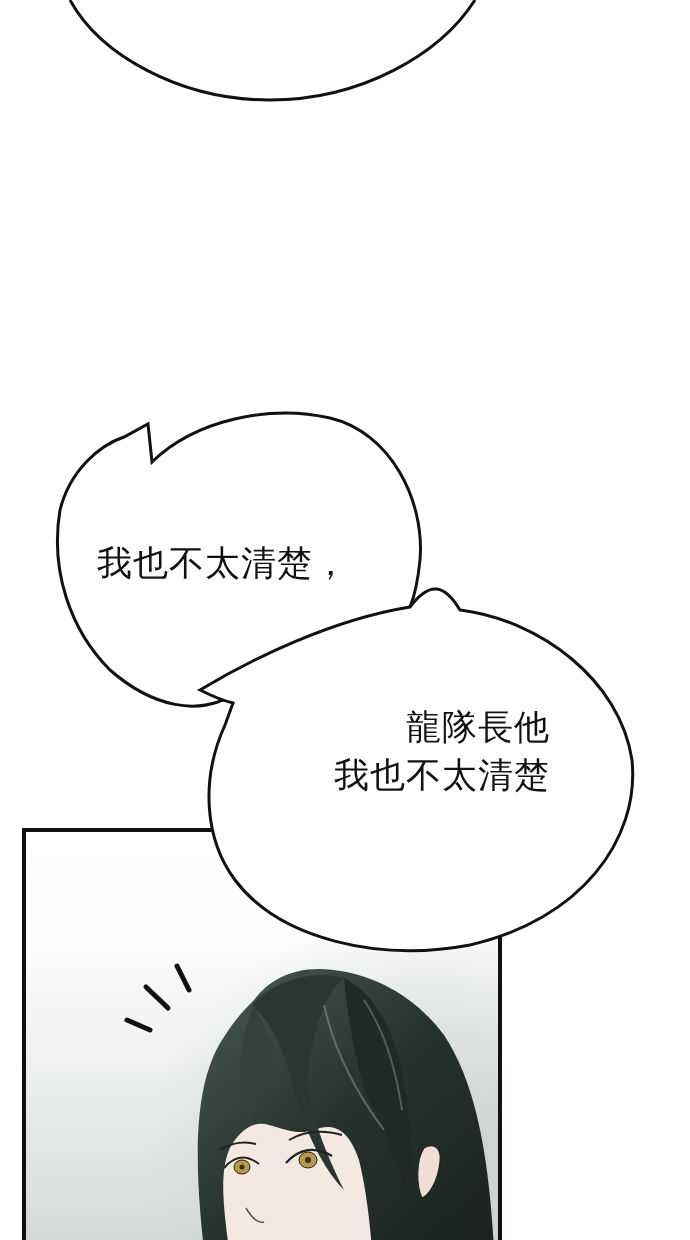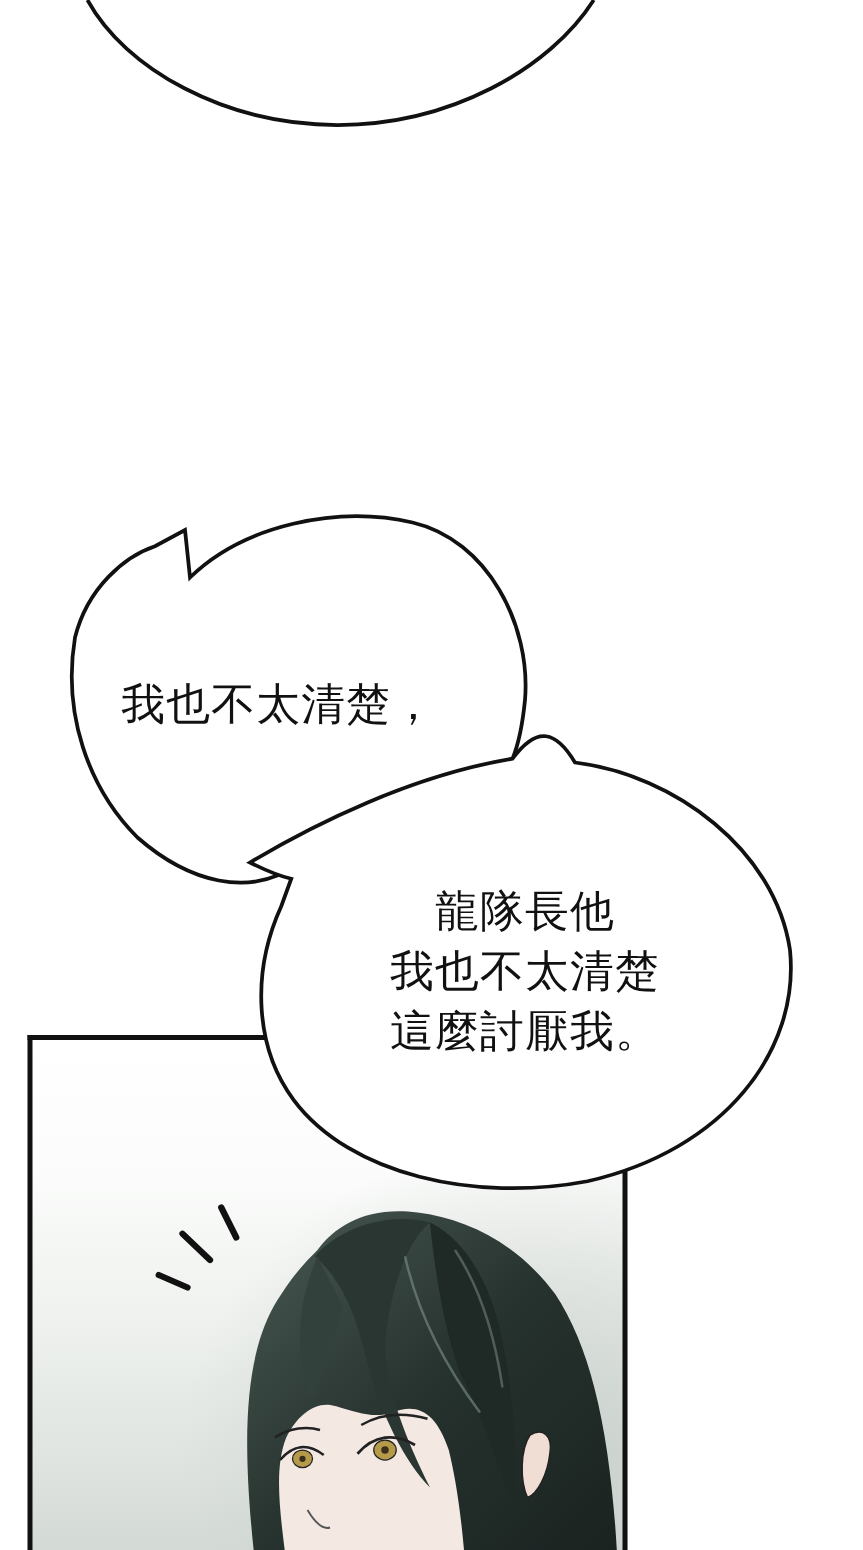--- a/index.html
+++ b/index.html
@@ -2,23 +2,23 @@
 <html><head>
   <meta charset="utf-8">
   <style>
     html, body { margin: 0; padding: 0; background: #ffffff; }
     body { width: 690px; height: 1240px; position: relative; overflow: hidden; font-family: "DejaVu Sans", sans-serif; }
     .layer { position: absolute; left: 0; top: 0; width: 690px; height: 1240px; }
     .panel { position: absolute; left: 24px; top: 830px; width: 478px; height: 420px; overflow: hidden;
              background: linear-gradient(180deg, #ffffff 0%, #fbfcfb 25%, #eef1ee 55%, #dfe4e0 80%, #d2d8d3 100%); }
     .panel-border { position: absolute; left: 22px; top: 828px; width: 480px; height: 420px; box-sizing: border-box;
                     border-left: 4px solid #111; border-top: 4px solid #111; border-right: 4px solid #111; pointer-events: none; }
-    .bubble-text { position: absolute; color: #111; font-family: Liberation Serif, serif; white-space: nowrap; }
+    .bubble-text { position: absolute; color: #111; font-family: Liberation Mono, monospace; white-space: nowrap; }
     #t1 { left: 97px; top: 540px; font-size: 35px; letter-spacing: 1px; }
-    #t2 { left: 290px; top: 706px; width: 260px; font-size: 35px; line-height: 48px; text-align: center; letter-spacing: 1px; }
+    #t2 { left: 290px; top: 706px; width: 260px; font-size: 35px; line-height: 48px; text-align: right; letter-spacing: 1px; }
   </style>
 </head>
 <body>
 
 <div class="layer">
 
   <div class="panel">
     <svg width="478" height="420" viewBox="0 0 478 420">
 
       <defs>
@@ -82,16 +82,15 @@
       <line x1="177" y1="966" x2="189" y2="990"></line>
     </g>
   </svg>
 
   <div id="t1" class="bubble-text">
     <span>我也不太清楚，</span>
   </div>
   <div id="t2" class="bubble-text">
     <div>龍隊長他</div>
     <div>我也不太清楚</div>
-    <div>這麼討厭我。</div>
   </div>
 
 </div>
 
 </body></html>

